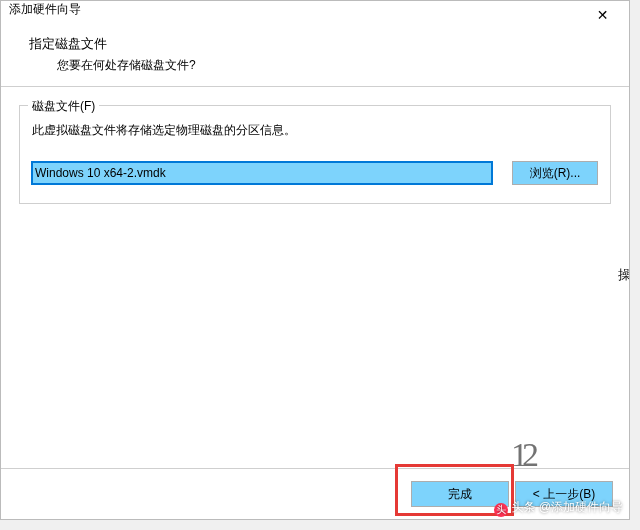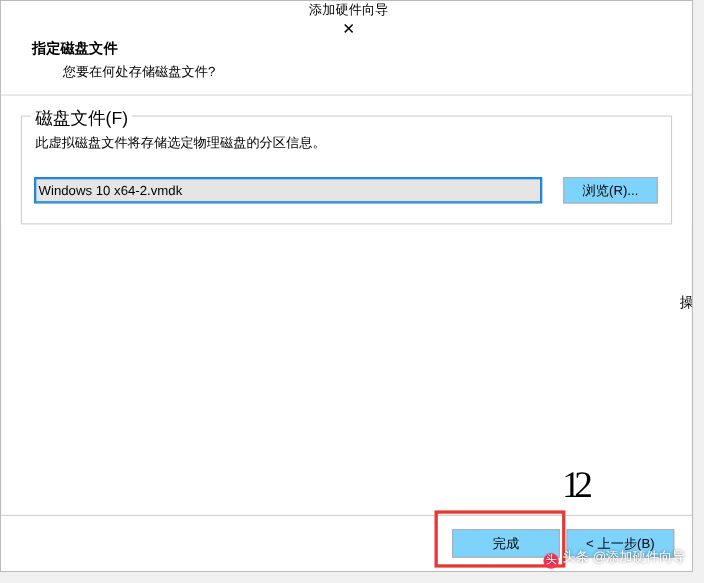--- a/index.html
+++ b/index.html
@@ -17,25 +17,23 @@
     background: #ffffff;
     border: 1px solid #bbbbbb;
     margin: 0;
     box-sizing: border-box;
     overflow: hidden;
   }
 
   
   .titlebar {
     display: flex;
-    align-items: center;
     height: 30px;
     padding: 0 4px 0 8px;
     background: #ffffff;
-    flex-direction: column;
   }
   .titlebar .title {
     flex: 1;
     font-size: 12px;
   }
   .titlebar .close-btn {
     width: 45px;
     height: 28px;
     display: flex;
     align-items: center;
@@ -43,21 +41,21 @@
     font-size: 14px;
     font-weight: 300;
   }
 
   
   .wizard-header {
     padding: 4px 10px 12px 28px;
     background: #ffffff;
   }
   .wizard-header .hdr-title {
-    font-weight: 700;
+    font-weight: 400;
     font-size: 13px;
     margin-bottom: 4px;
   }
   .wizard-header .hdr-sub {
     padding-left: 28px;
     font-size: 12px;
   }
   .hr-sep {
     border: none;
     border-top: 1px solid #cfcfcf;
@@ -74,42 +72,42 @@
     padding: 10px 12px 18px 12px;
     box-sizing: border-box;
     position: relative;
   }
   .fieldset .legend {
     position: absolute;
     top: -8px;
     left: 8px;
     background: #ffffff;
     padding: 0 4px;
-    font-size: 16px;
+    font-size: 12px;
   }
   .fieldset .descr {
     margin: 6px 0 22px 0;
     font-size: 12px;
   }
   .path-row {
     display: flex;
     align-items: center;
     gap: 20px;
   }
   .path-input-wrap {
     flex: 1;
     height: 22px;
     border: 1px solid #0078d7;
     outline: 1px solid #0078d7;
     padding: 1px 2px;
     box-sizing: border-box;
     display: flex;
     align-items: center;
     overflow: hidden;
-    background: #e5e5e5;
+    background: #7dd3fc;
   }
 
   .browse-btn, .wiz-btn {
     min-width: 86px;
     height: 24px;
     background: #7dd3fc;
     border: 1px solid #adadad;
     font-size: 12px;
     font-family: inherit;
     cursor: default;
@@ -136,26 +134,27 @@
   }
 
   
   .annot-box {
     position: absolute;
     border: 3px solid #e53935;
     pointer-events: none;
   }
   .annot-num {
     position: absolute;
-    color: #000000;
+    color: #737373;
     font-size: 34px;
     font-weight: 400;
     font-family: "Segoe Script", "Comic Sans MS", cursive;
     pointer-events: none;
     letter-spacing: -6px;
+    margin-top: 13px;
   }
 
   
   .watermark {
     position: absolute;
     right: 6px;
     bottom: 2px;
     font-size: 12px;
     color: #ffffff;
     text-shadow: 0 0 3px rgba(0,0,0,0.6);

